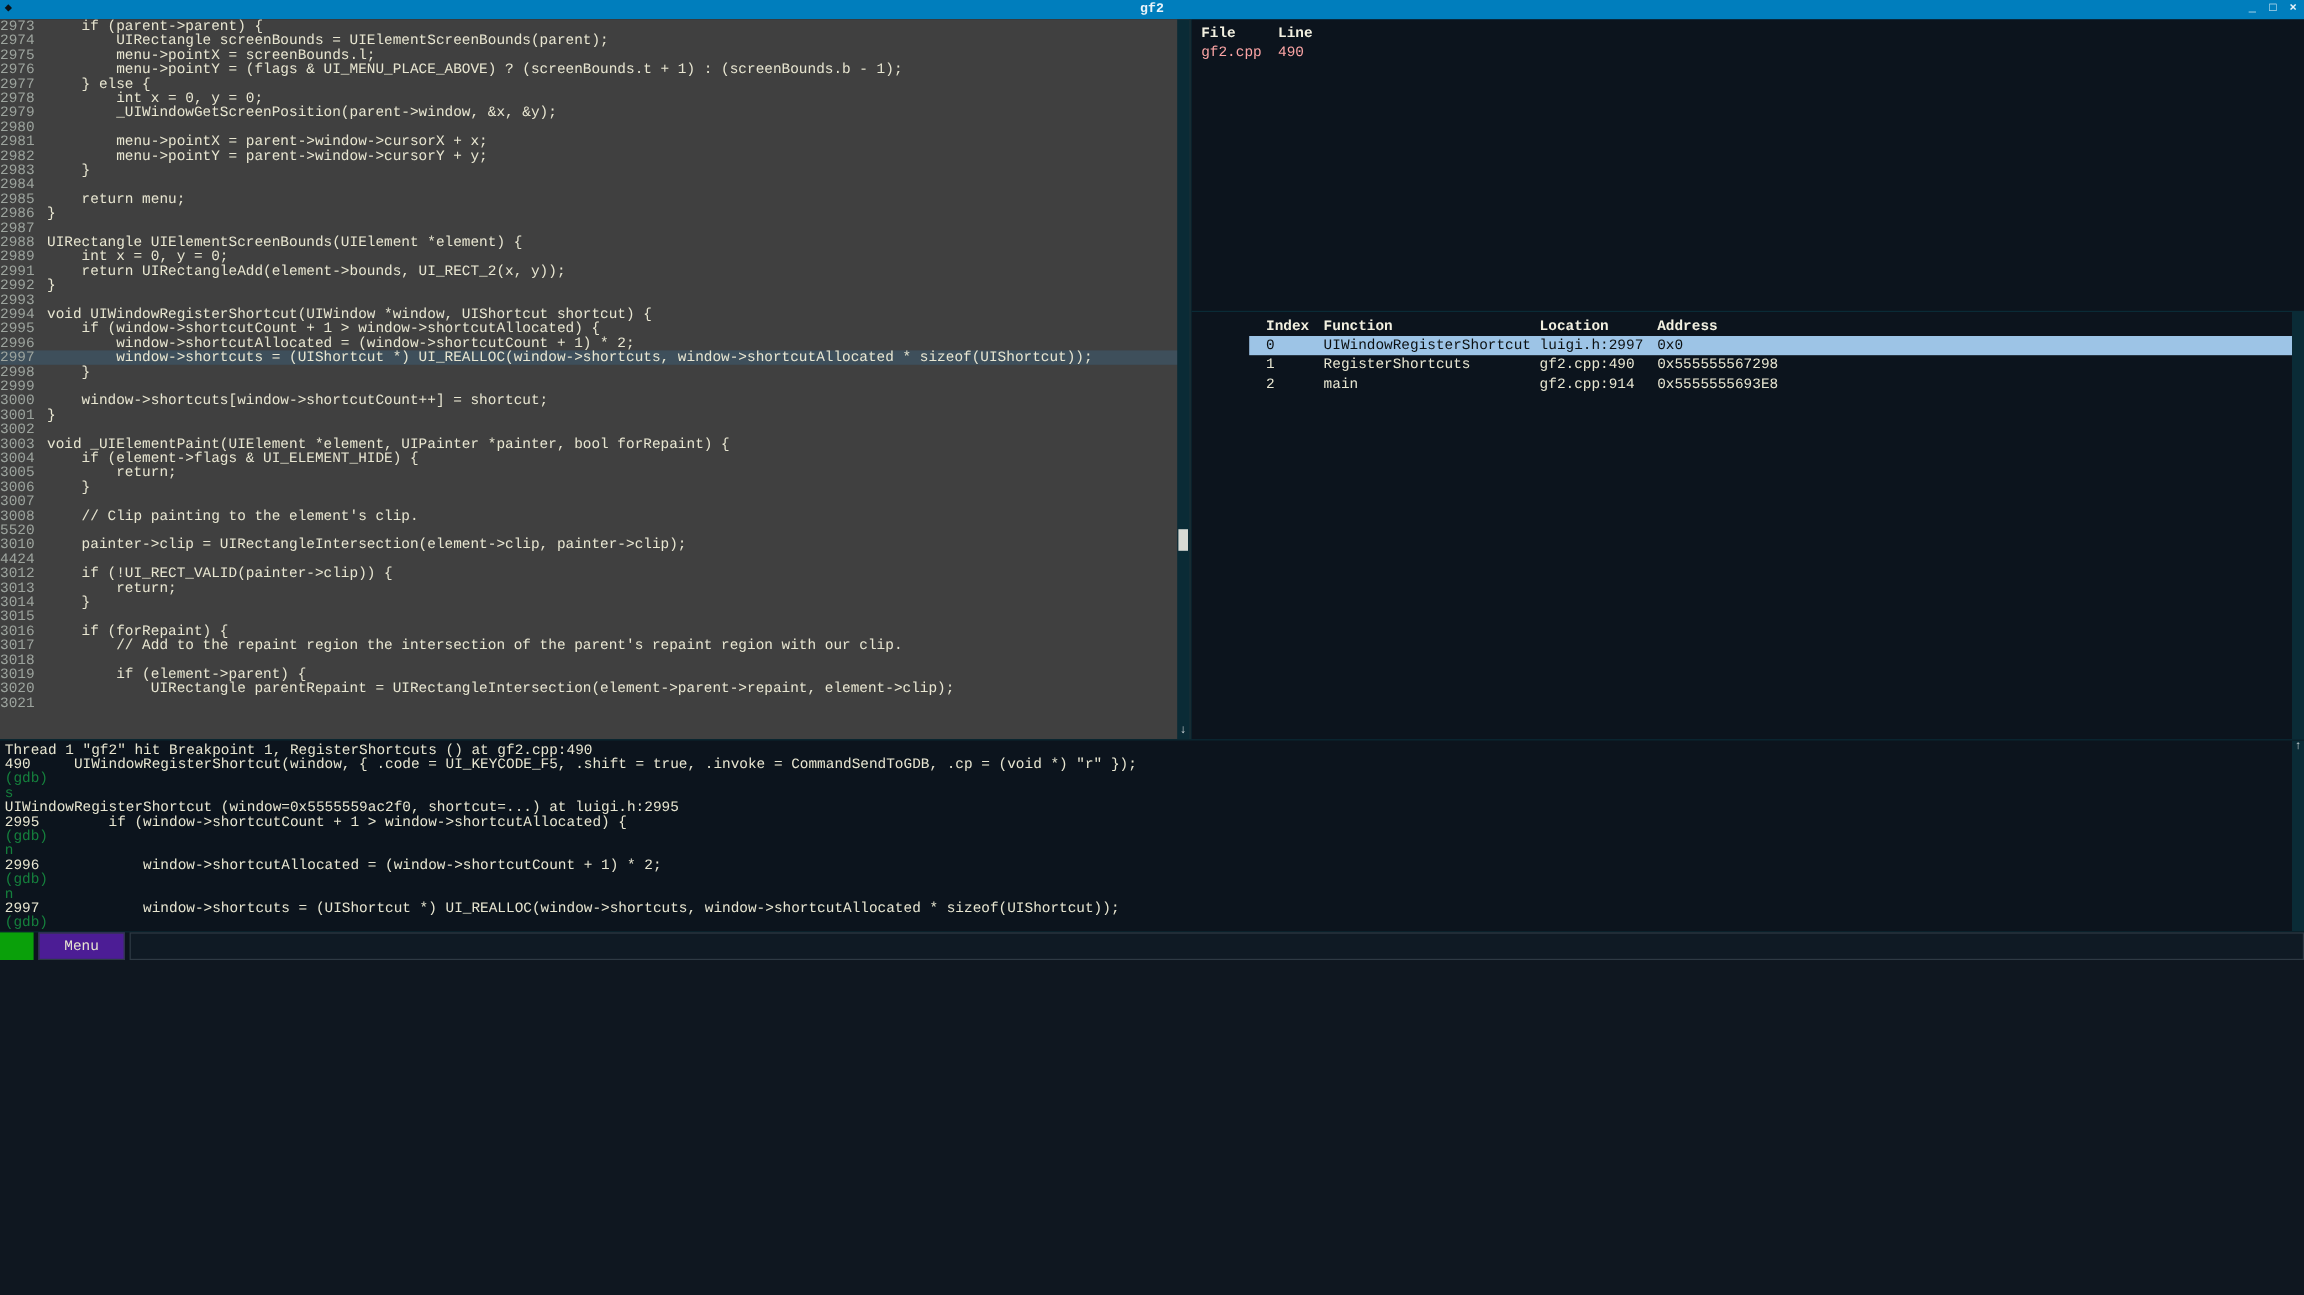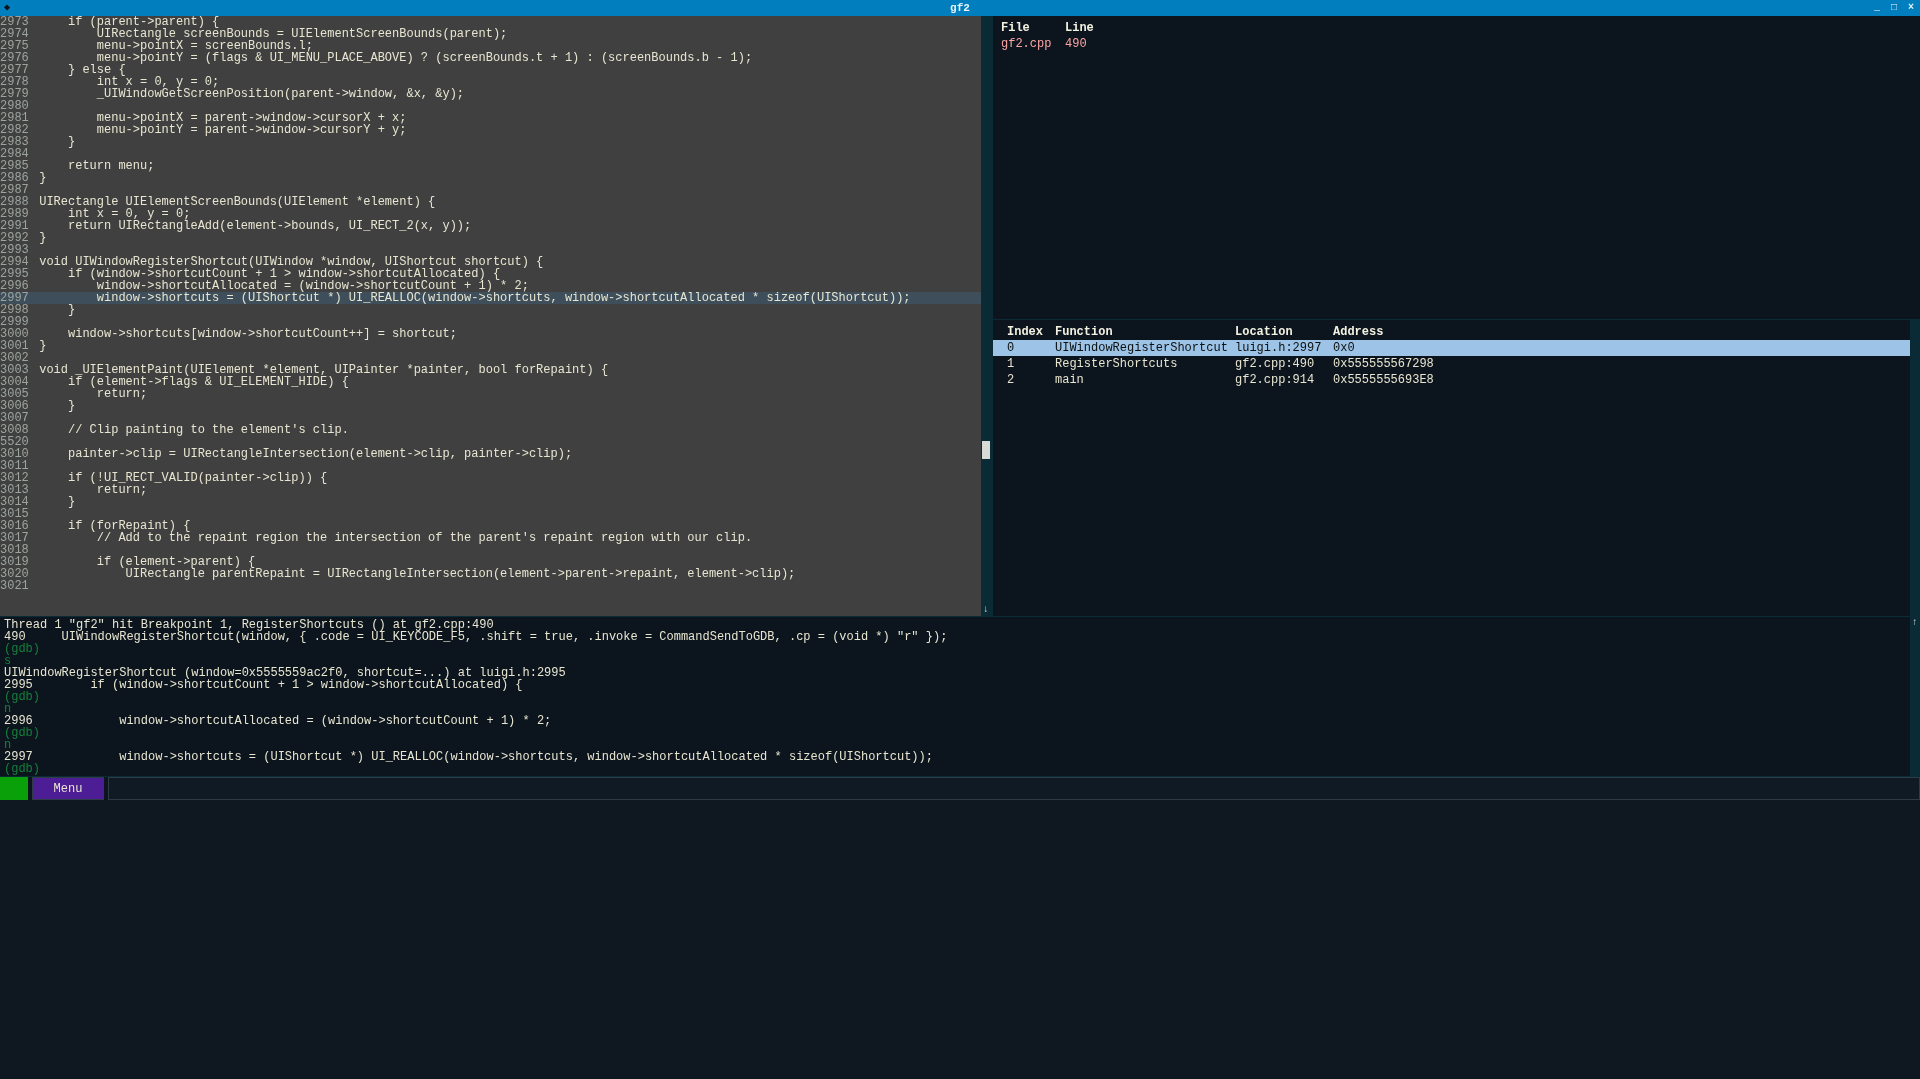--- a/index.html
+++ b/index.html
@@ -93,21 +93,21 @@
   
   .right-col {
     flex: 1;
     display: flex;
     flex-direction: column;
     background: #0c141d;
     border-left: 1px solid #0a2b36;
   }
 
   .files-pane {
-    height: 304px;
+    height: 244px;
     border-bottom: 1px solid #0a2b36;
     padding: 4px 8px 0 8px;
   }
   .files-pane .head, .files-pane .row {
     display: flex;
     height: 16px;
     align-items: center;
     white-space: pre;
   }
   .files-pane .head { color: #f3f1e1; font-weight: bold; }
@@ -119,20 +119,21 @@
     flex: 1;
     padding: 4px 0 0 0;
     position: relative;
   }
   .stack-pane .head, .stack-pane .row {
     display: flex;
     height: 16px;
     align-items: center;
     white-space: pre;
     padding-left: 14px;
+    margin-left: 48px;
   }
   .stack-pane .head { color: #f3f1e1; font-weight: bold; }
   .stack-pane .row  { color: #e8e6d1; }
   .stack-pane .row.sel {
     background: #9dc4e6;
     color: #0b0f10;
   }
   .sc-idx  { width: 48px; }
   .sc-func { width: 180px; }
   .sc-loc  { width: 98px; }
@@ -253,21 +254,21 @@
         <div class="code-line"><span class="ln">3001</span><span class="txt"> }</span></div>
         <div class="code-line"><span class="ln">3002</span><span class="txt"> </span></div>
         <div class="code-line"><span class="ln">3003</span><span class="txt"> void _UIElementPaint(UIElement *element, UIPainter *painter, bool forRepaint) {</span></div>
         <div class="code-line"><span class="ln">3004</span><span class="txt">     if (element-&gt;flags &amp; UI_ELEMENT_HIDE) {</span></div>
         <div class="code-line"><span class="ln">3005</span><span class="txt">         return;</span></div>
         <div class="code-line"><span class="ln">3006</span><span class="txt">     }</span></div>
         <div class="code-line"><span class="ln">3007</span><span class="txt"> </span></div>
         <div class="code-line"><span class="ln">3008</span><span class="txt code-comment">     // Clip painting to the element's clip.</span></div>
         <div class="code-line"><span class="ln">5520</span><span class="txt"> </span></div>
         <div class="code-line"><span class="ln">3010</span><span class="txt">     painter-&gt;clip = UIRectangleIntersection(element-&gt;clip, painter-&gt;clip);</span></div>
-        <div class="code-line"><span class="ln">3011</span><span class="txt"> </span></div>
+        <div class="code-line"><span class="ln">4424</span><span class="txt"> </span></div>
         <div class="code-line"><span class="ln">3012</span><span class="txt">     if (!UI_RECT_VALID(painter-&gt;clip)) {</span></div>
         <div class="code-line"><span class="ln">3013</span><span class="txt">         return;</span></div>
         <div class="code-line"><span class="ln">3014</span><span class="txt">     }</span></div>
         <div class="code-line"><span class="ln">3015</span><span class="txt"> </span></div>
         <div class="code-line"><span class="ln">3016</span><span class="txt">     if (forRepaint) {</span></div>
         <div class="code-line"><span class="ln">3017</span><span class="txt code-comment">         // Add to the repaint region the intersection of the parent's repaint region with our clip.</span></div>
         <div class="code-line"><span class="ln">3018</span><span class="txt"> </span></div>
         <div class="code-line"><span class="ln">3019</span><span class="txt">         if (element-&gt;parent) {</span></div>
         <div class="code-line"><span class="ln">3020</span><span class="txt">             UIRectangle parentRepaint = UIRectangleIntersection(element-&gt;parent-&gt;repaint, element-&gt;clip);</span></div>
         <div class="code-line"><span class="ln">3021</span><span class="txt"> </span></div>

